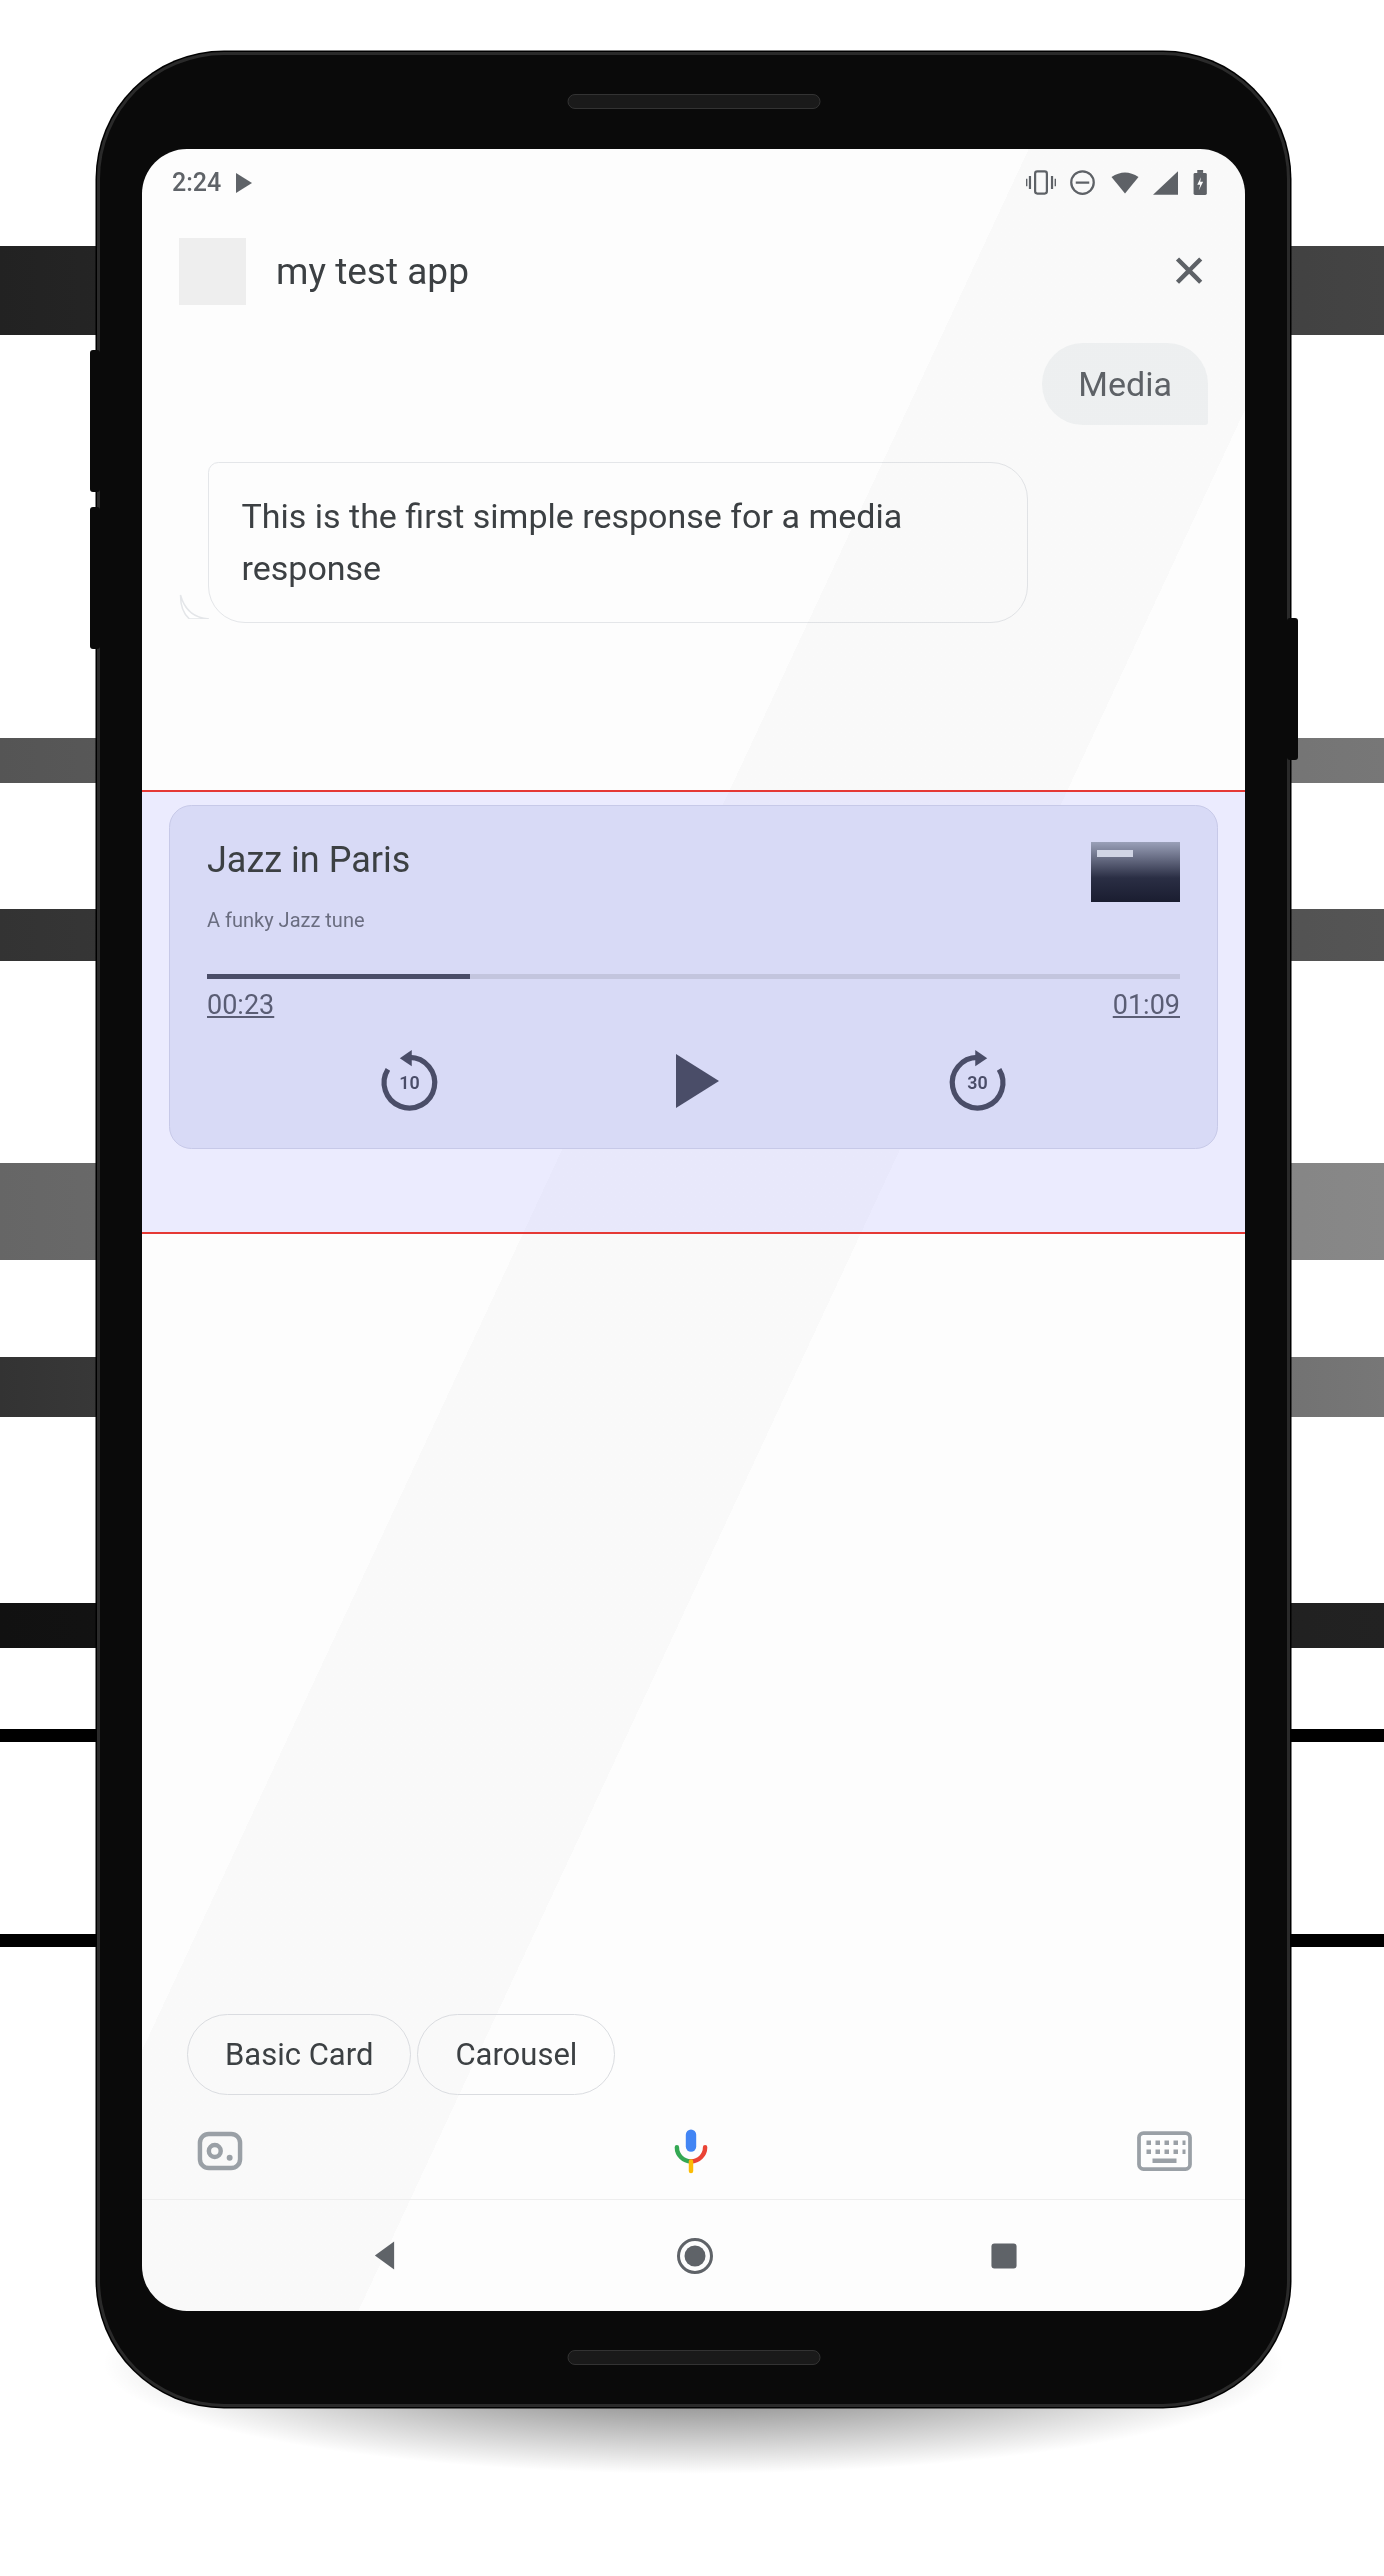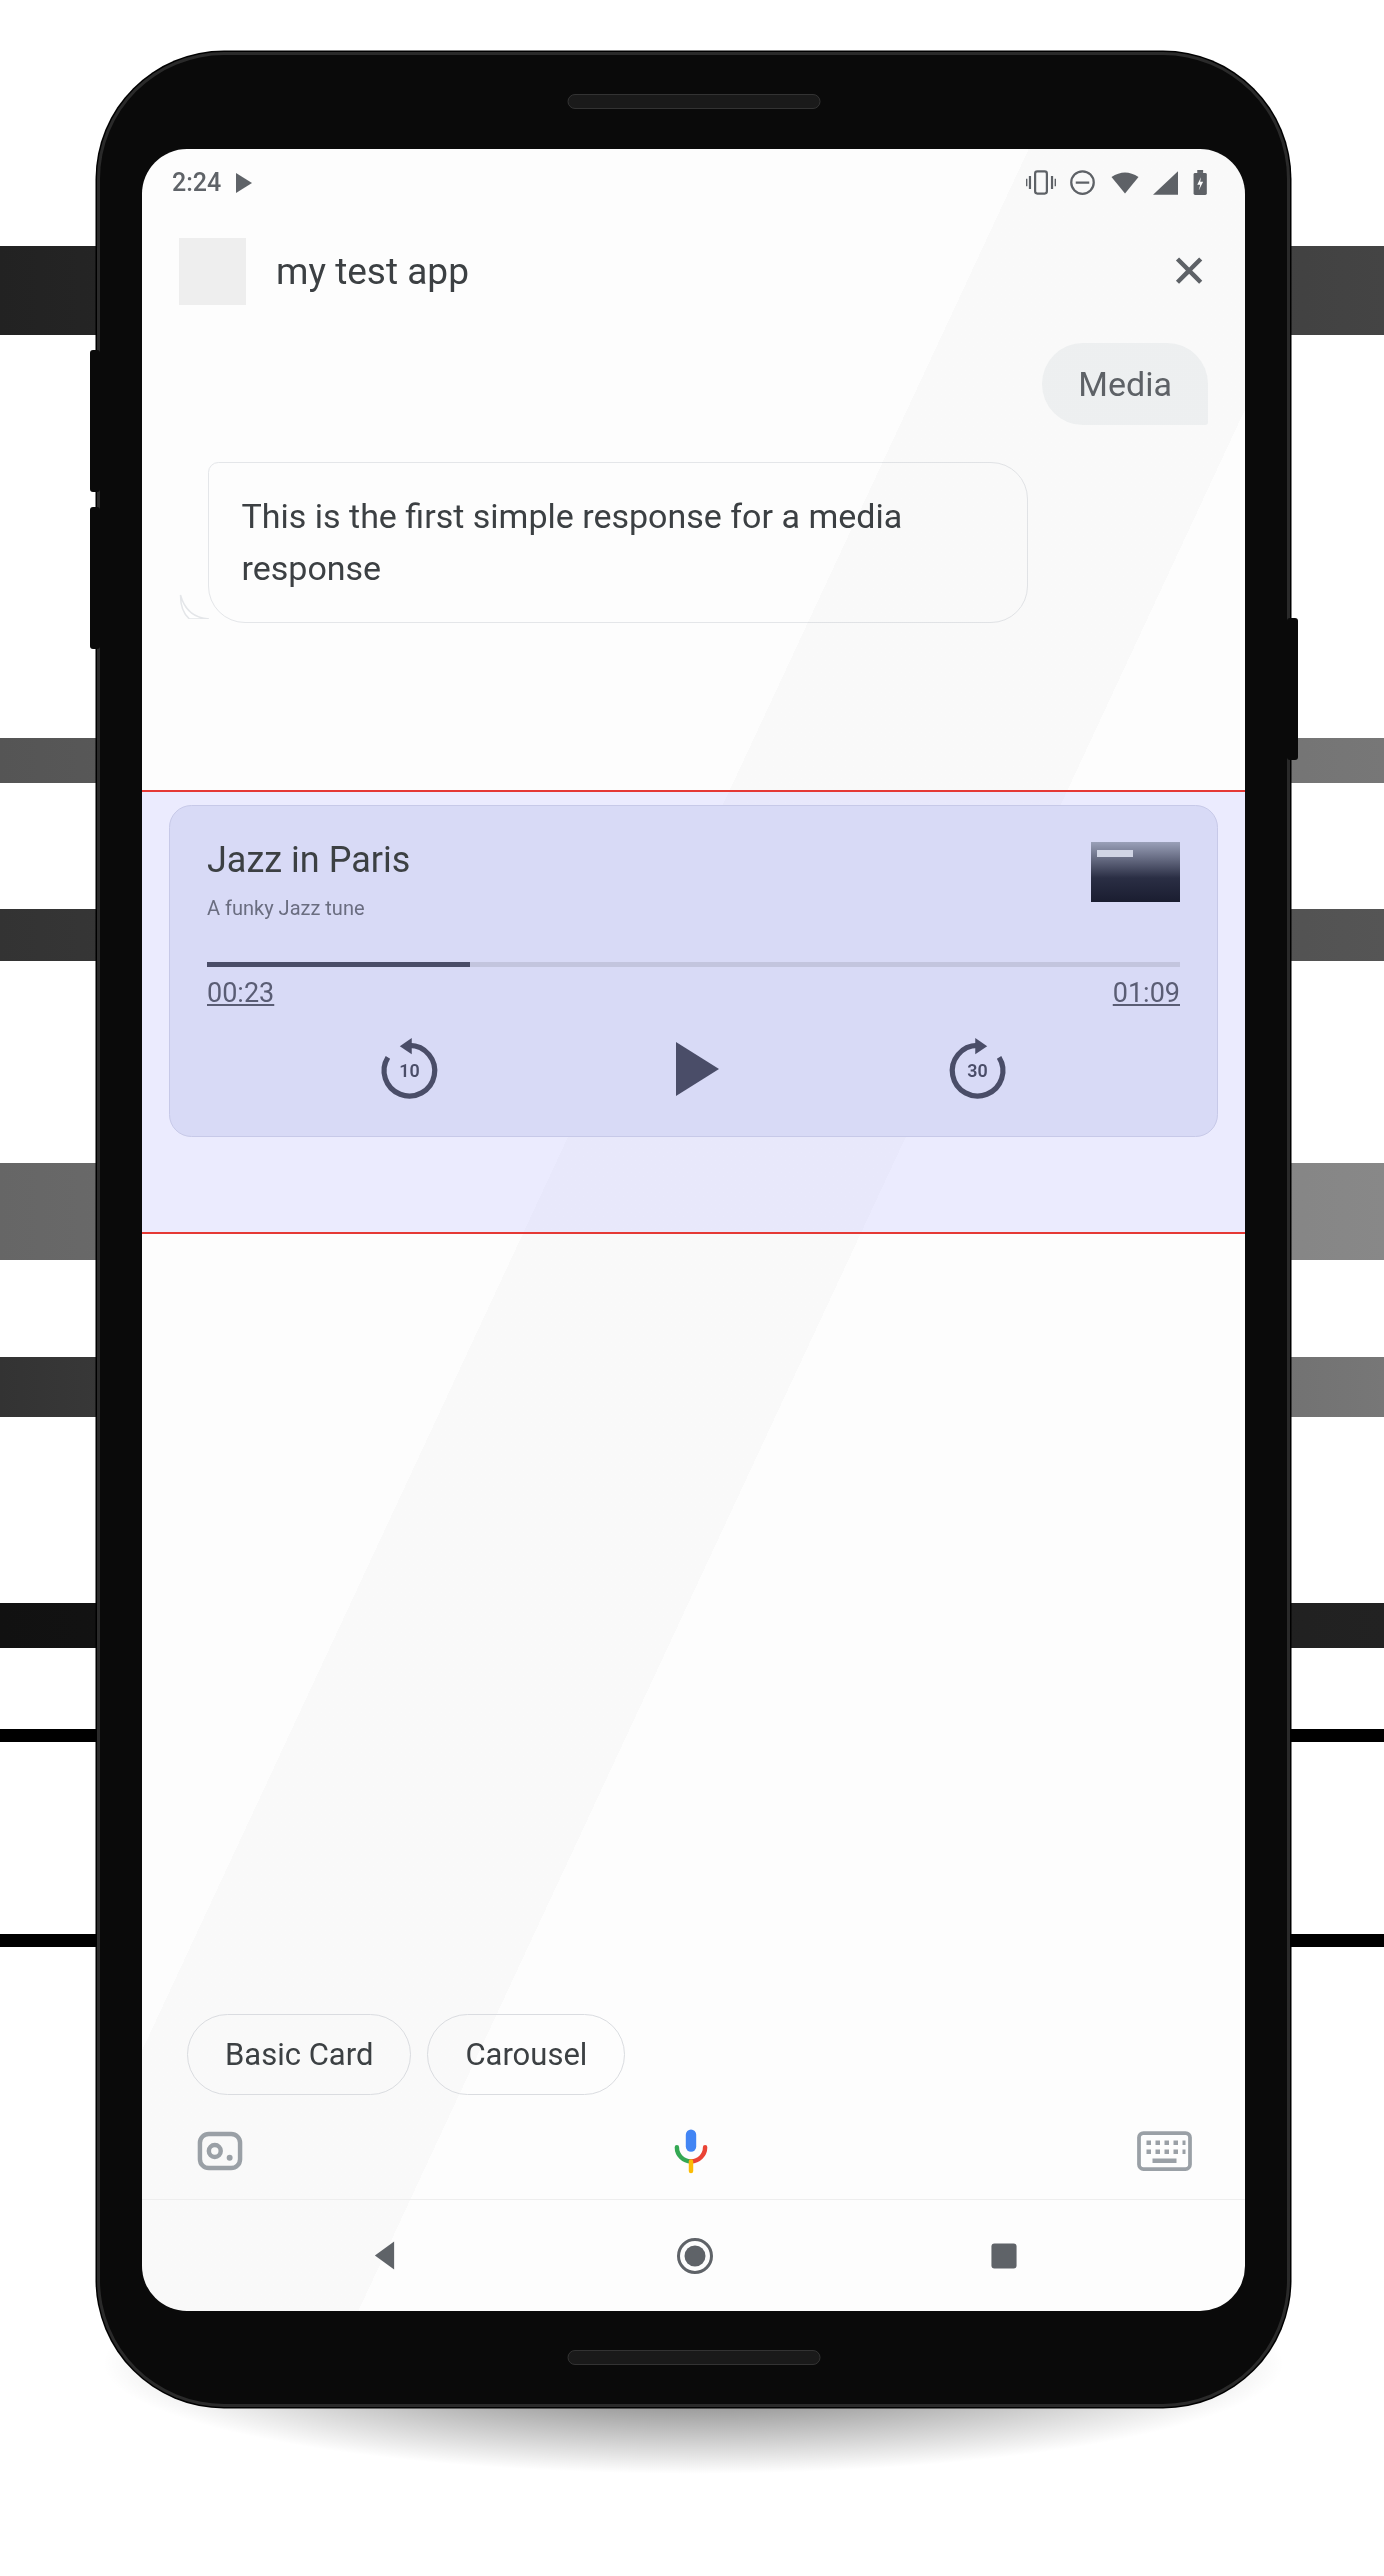--- a/index.html
+++ b/index.html
@@ -125,21 +125,21 @@
     top: 656px; left: 27px;
     width: calc(100% - 54px);
     background: #d8daf6;
     border: 0.7px solid #c7c9e8;
     border-radius: 22.4px;
     padding: 33px 37px 30px 37px;
     z-index: 6;
   }
   .media-top { display:flex; justify-content:space-between; align-items:flex-start; }
   .media-titles { }
-  .media-title { font-size: 36px; color:#3c4043; margin-bottom: 15px; }
+  .media-title { font-size: 36px; color:#3c4043; margin-bottom: 27px; }
   .media-sub { font-size: 20px; color:#6a6d80; }
   .media-thumb {
     width: 89px; height: 60px;
     background: linear-gradient(to bottom, #9aa0b8 0%, #2a2e44 60%, #1a1d30 100%);
     position: relative; margin-top:3px;
   }
   .media-thumb::after {
     content:""; position:absolute; top:7.5px; left:6px; width:36px; height:7.5px; background:#d0d4e4;
   }
   .progress-track {
@@ -150,21 +150,21 @@
   }
   .time-row { display:flex; justify-content:space-between; margin-top:10.4px; font-size:27px; color:#5a5d74;text-decoration:underline; }
   .controls-row {
     display:flex; justify-content:space-around; align-items:center;
     margin-top: 22.4px; padding: 0 60px;
   }
   .ctrl-btn { width:75px; height:75px; display:flex; align-items:center; justify-content:center; color:#4a4d68; cursor:pointer; }
   .play-tri { width:0;height:0;border-top:27px solid transparent;border-bottom:27px solid transparent;border-left:43px solid #4a4d68; margin-left:7.5px; }
   .suggestions {
     position:absolute; bottom: 216px; left:0; width:100%;
-    display:flex; gap:16px; padding: 0 45px;
+    display:flex; gap:6px; padding: 0 45px;
     overflow: hidden;
   }
   .chip {
     border:1.5px solid #dadce0; border-radius: 45px;
     padding: 21px 37px; font-size:31px; color:#3c4043;
     white-space:nowrap; cursor:pointer;
   }
   .input-bar {
     position:absolute; bottom:112px; left:0; width:100%;
     display:flex; align-items:center; justify-content:space-between;

